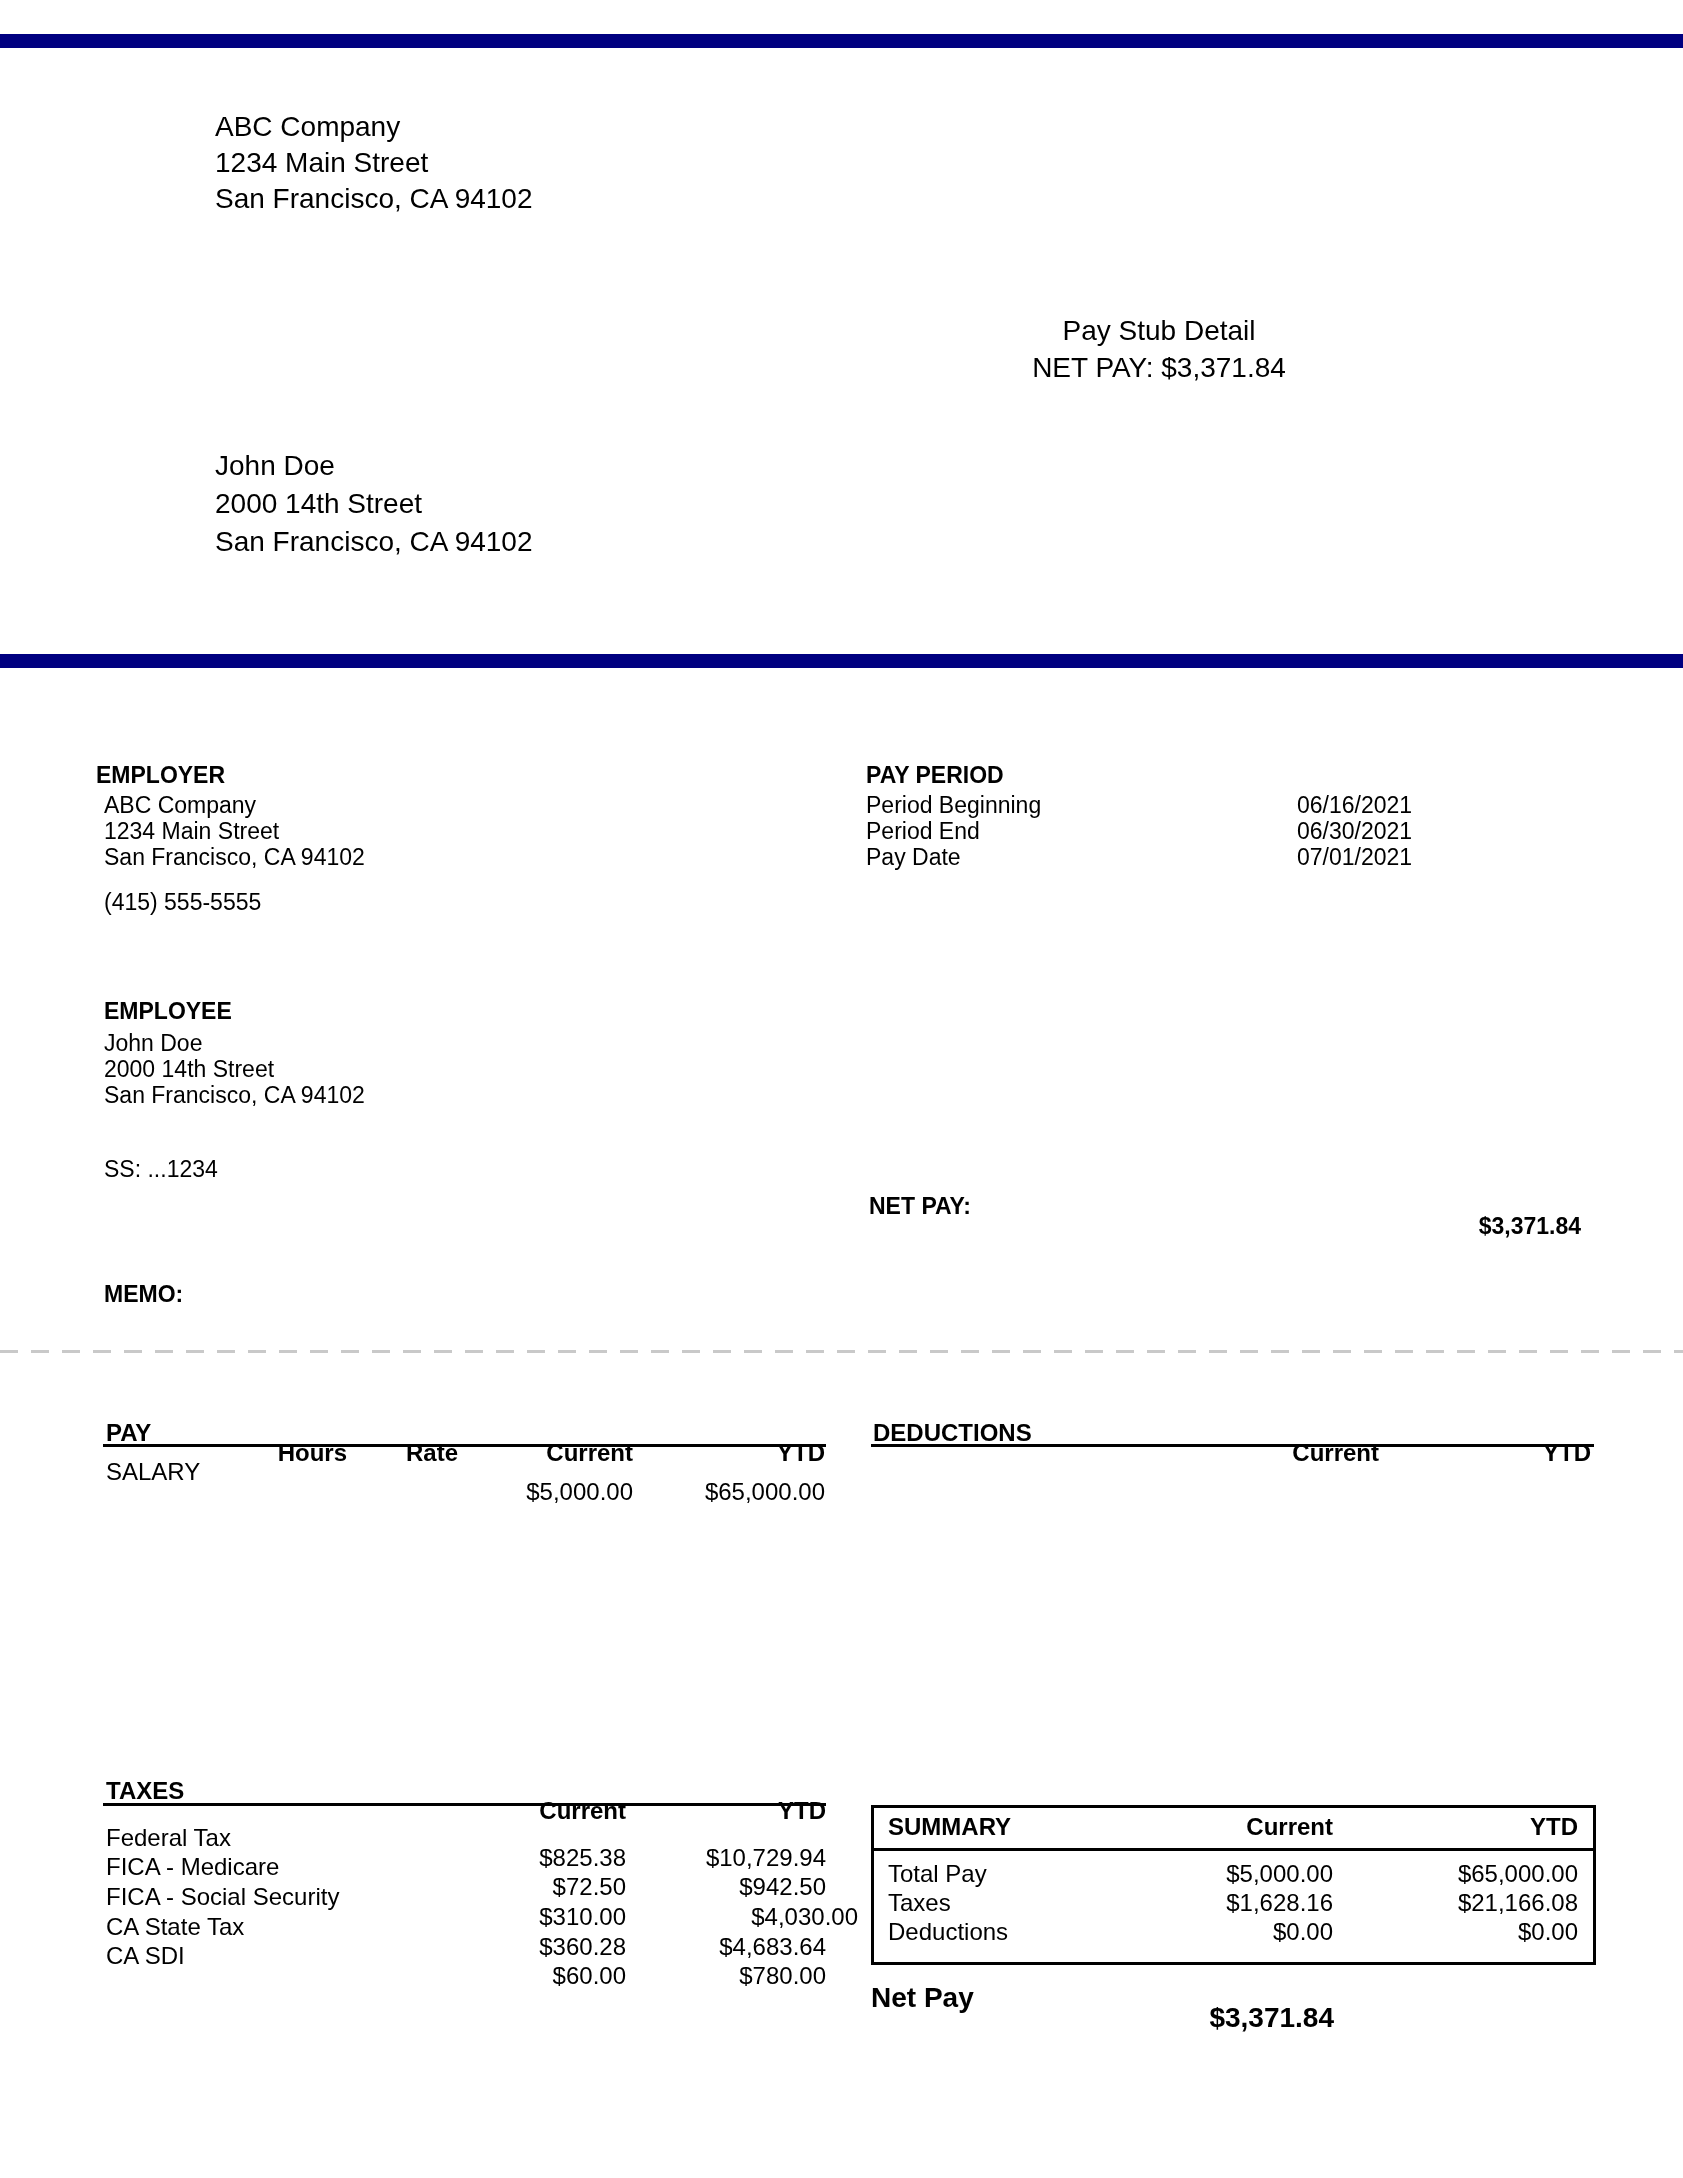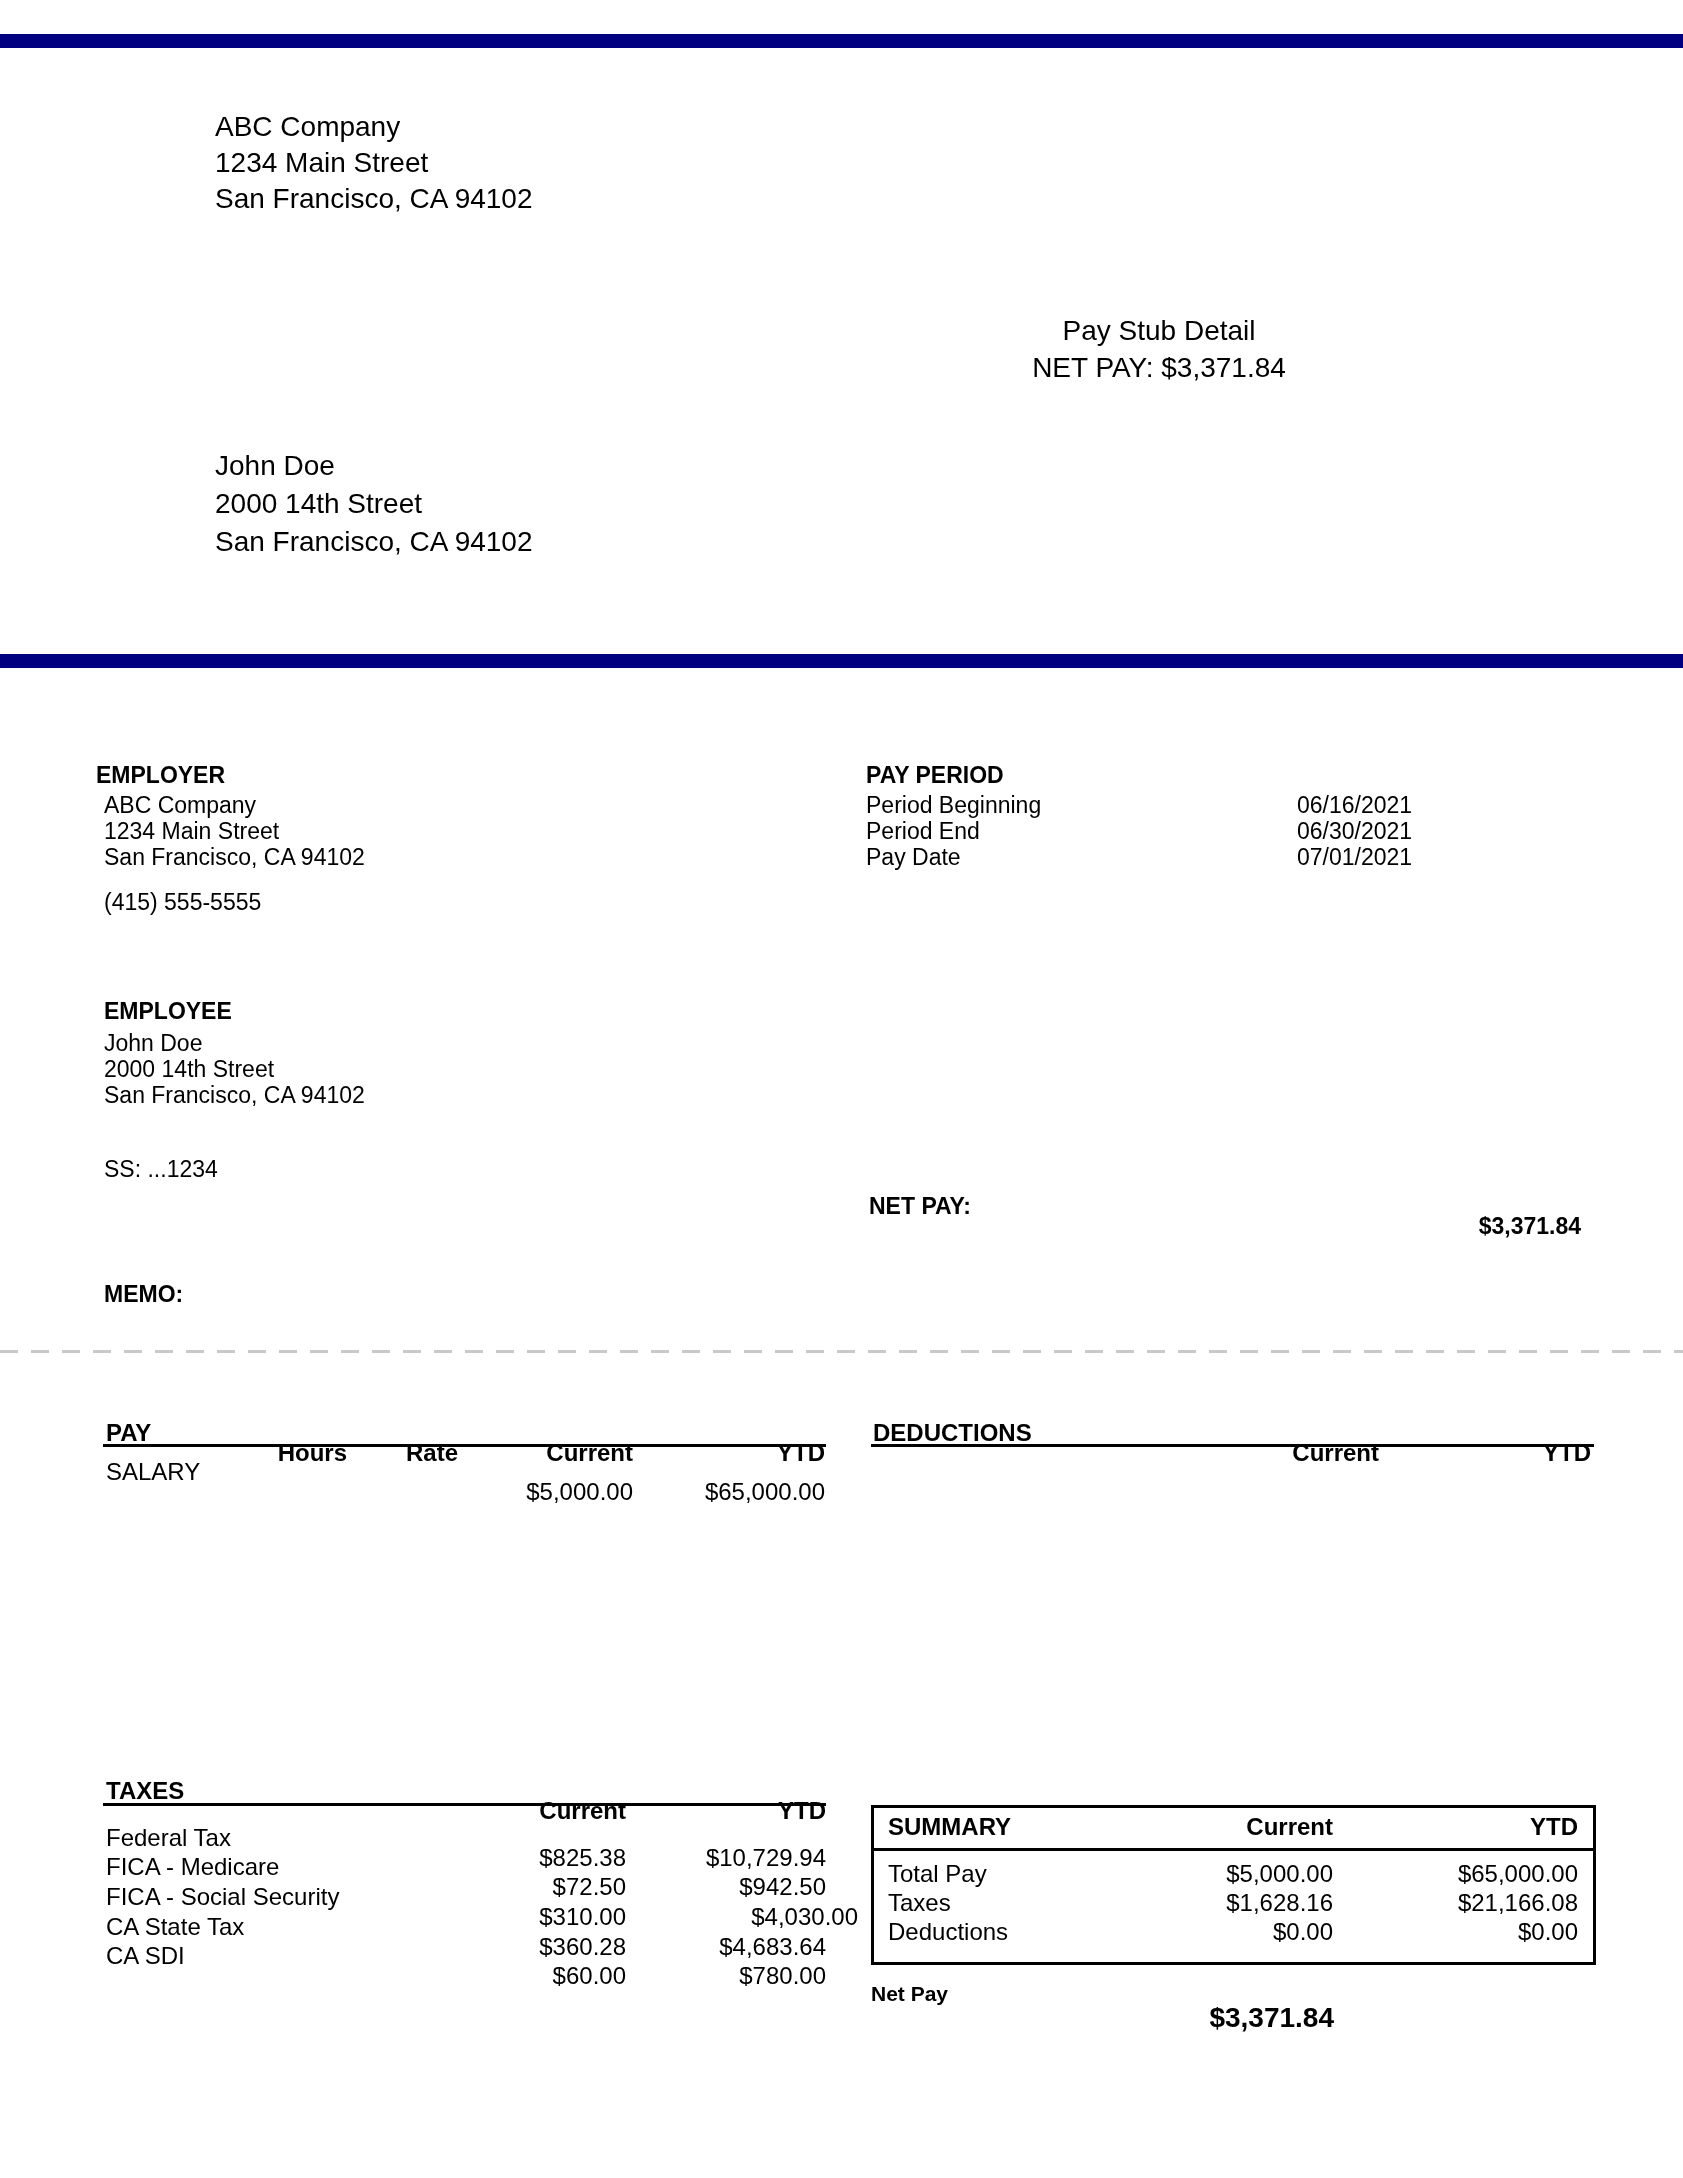--- a/index.html
+++ b/index.html
@@ -174,17 +174,17 @@
         <span class="sum-ytd">$21,166.08</span>
       </div>
       <div class="sum-row">
         <span class="sum-label">Deductions</span>
         <span class="sum-cur">$0.00</span>
         <span class="sum-ytd">$0.00</span>
       </div>
     </div>
   </div>
 
-  <div class="abs bold" style="left:871px;top:1982px;font-size:21px;">Net Pay</div>
+  <div class="abs bold" style="left:871px;top:1982px;font-size:28px;">Net Pay</div>
   <div class="abs bold ta-r" style="left:1136px;top:1982px;width:198px;font-size:28px;">$3,371.84</div>
 
 </div>
 
 
 </body></html>

